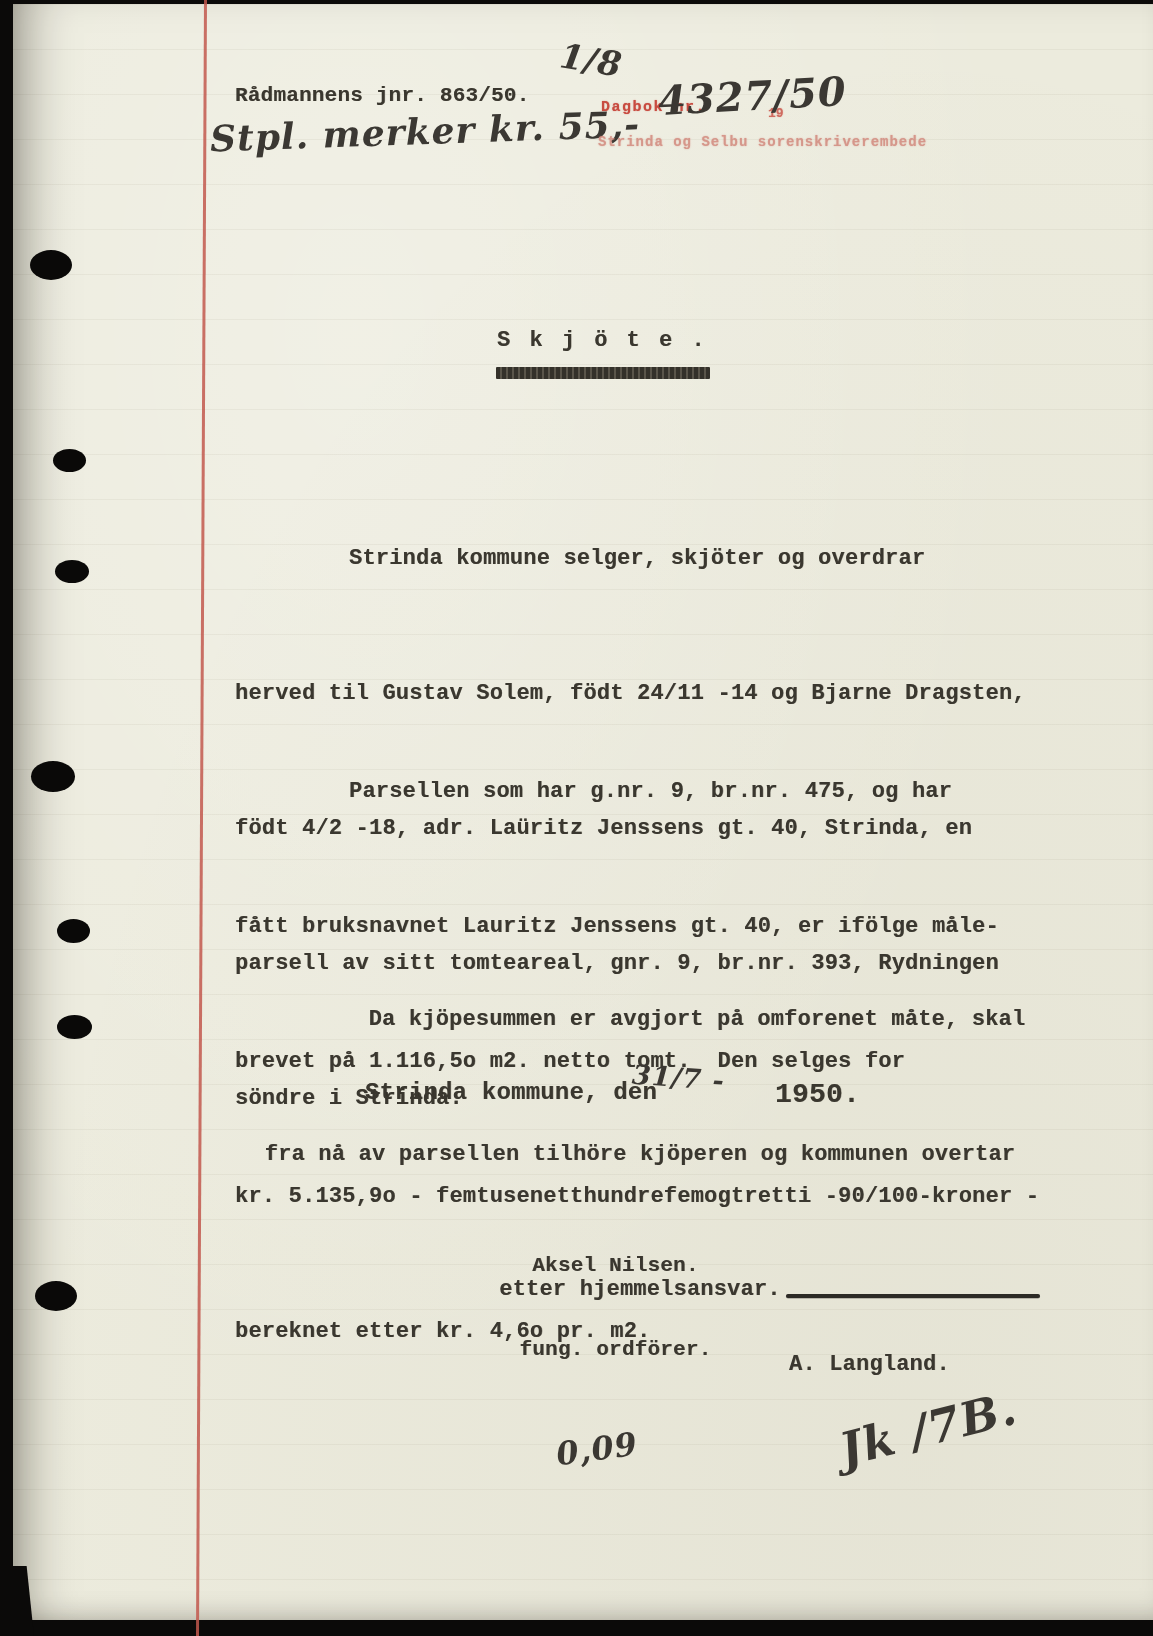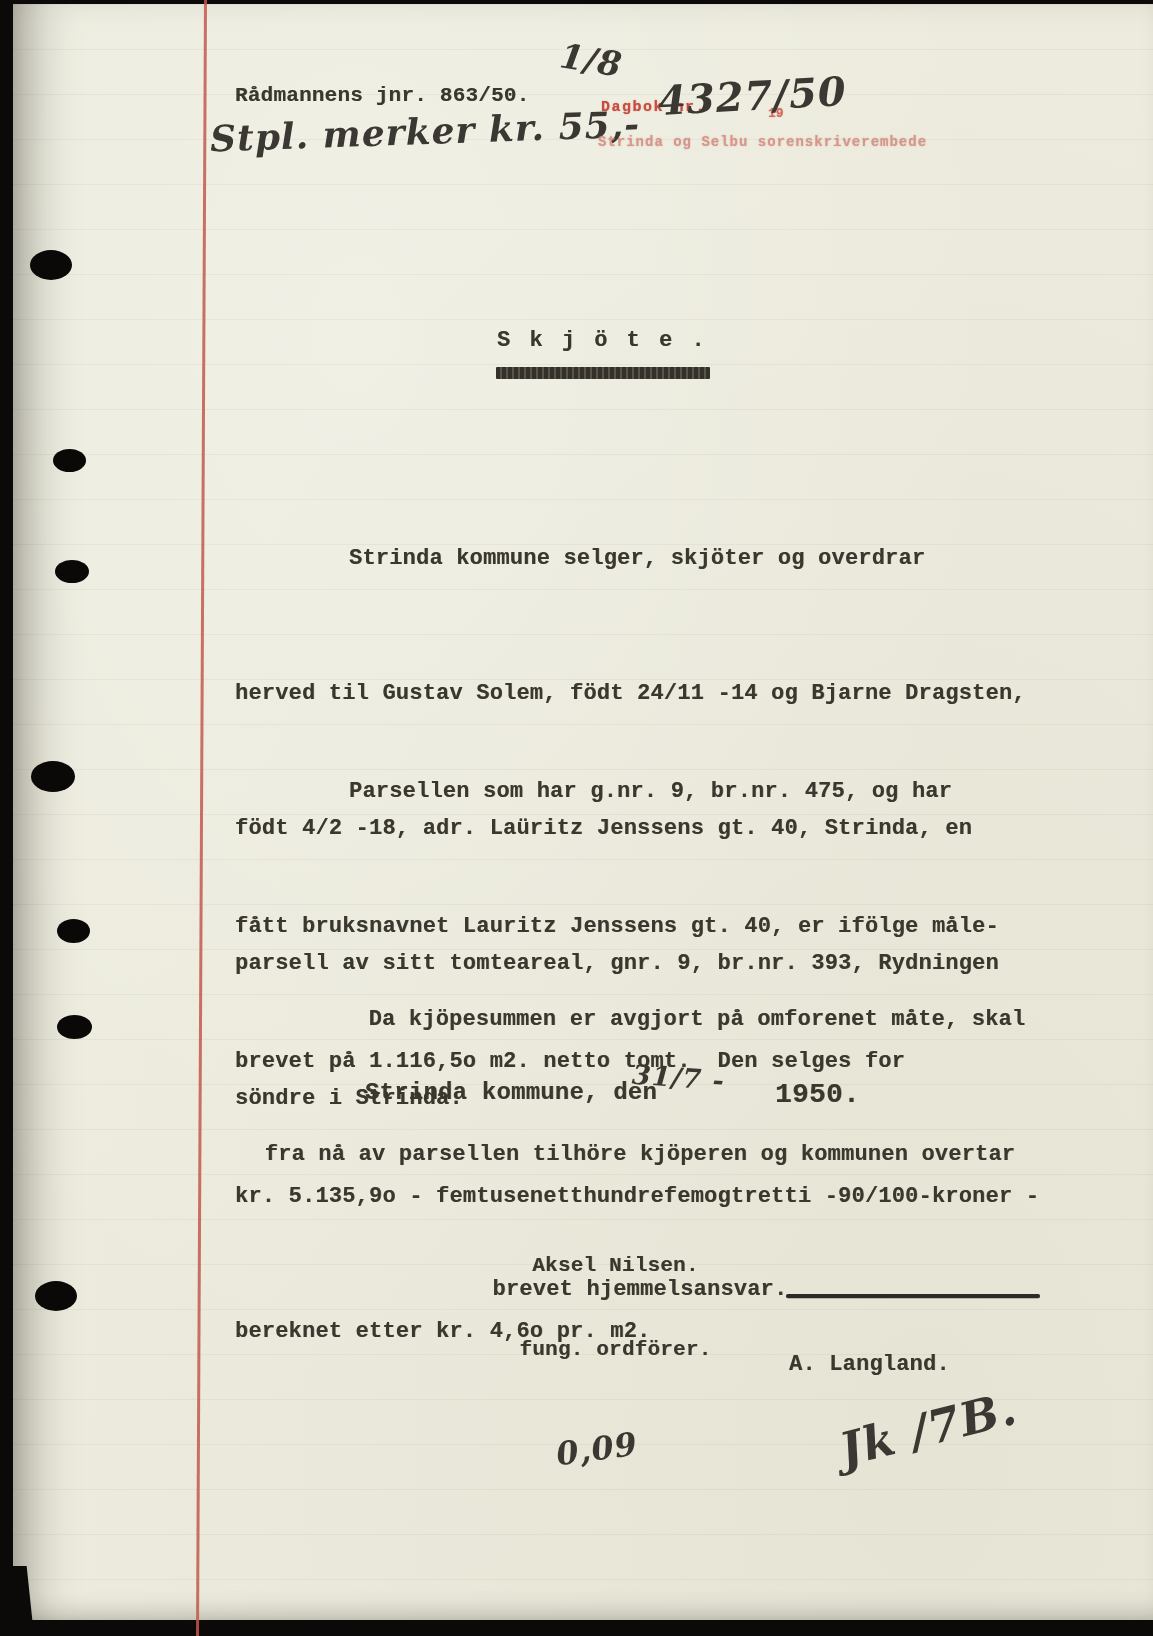--- a/index.html
+++ b/index.html
@@ -98,21 +98,21 @@
     <div class="tline indent">Parsellen som har g.nr. 9, br.nr. 475, og har</div>
     <div class="tline">fått bruksnavnet Lauritz Jenssens gt. 40, er ifölge måle-</div>
     <div class="tline">brevet på 1.116,5o m2. netto tomt.  Den selges for</div>
     <div class="tline">kr. 5.135,9o - femtusenetthundrefemogtretti -90/100-kroner -</div>
     <div class="tline">bereknet etter kr. 4,6o pr. m2.</div>
   </div>
 
   <div class="typed tblock" style="left:235px;top:907px;width:810px;text-align:center;">
     <div class="tline indent">Da kjöpesummen er avgjort på omforenet måte, skal</div>
     <div class="tline">fra nå av parsellen tilhöre kjöperen og kommunen overtar</div>
-    <div class="tline">brevet hjemmelsansvar.</div>
+    <div class="tline">etter hjemmelsansvar.</div>
   </div>
 
   <div class="typed" style="left:365px;top:1079px;font-size:24px;">Strinda kommune, den</div>
   <div class="hand" style="left:632px;top:1062px;font-size:27px;transform:rotate(4deg);font-weight:700;">31/7 -</div>
   <div class="typed" style="left:775px;top:1079px;font-size:28px;">1950.</div>
 
   <div class="typed" style="left:498px;top:1196px;width:235px;text-align:center;font-size:21px;line-height:28px;">
     <div class="tline">Aksel Nilsen.</div>
     <div class="tline">fung. ordförer.</div>
   </div>

